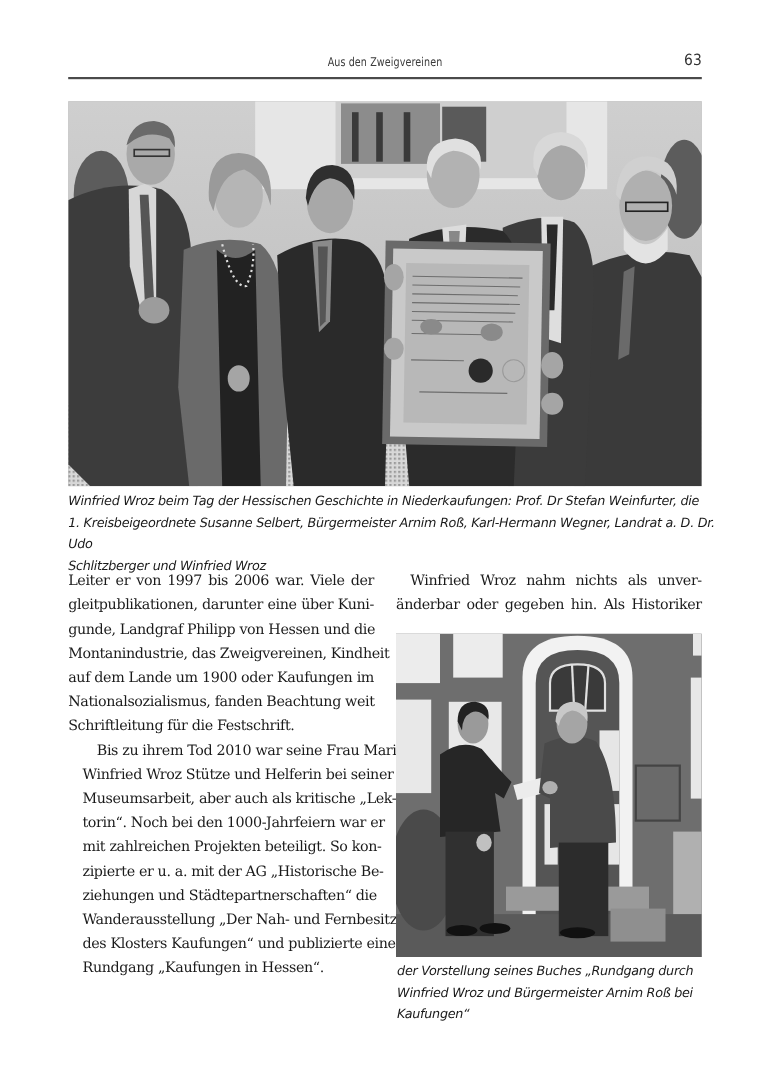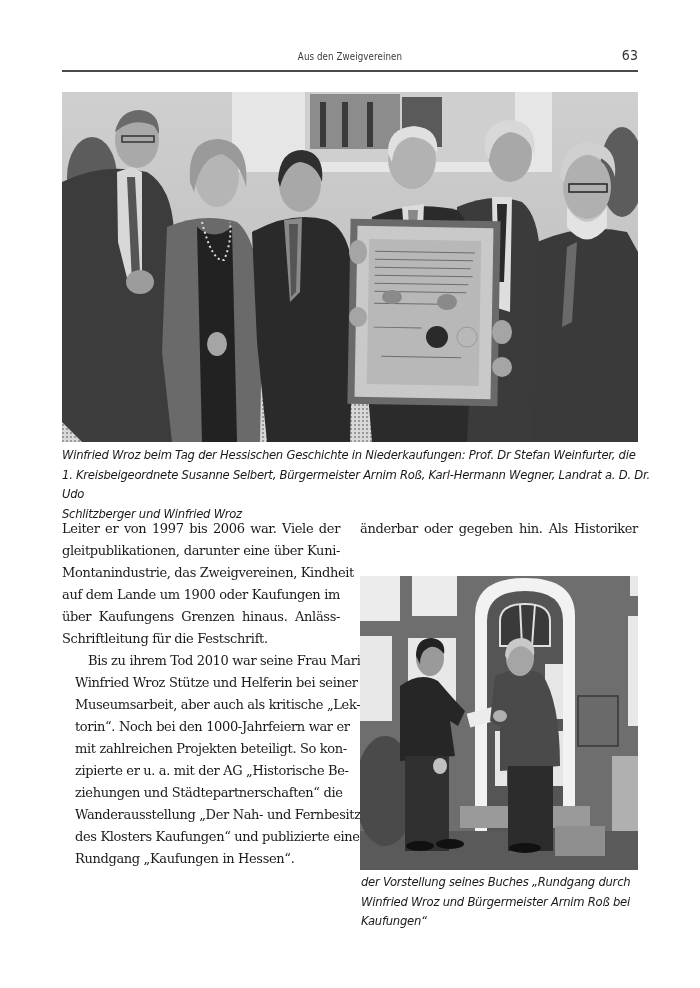--- a/index.html
+++ b/index.html
@@ -160,41 +160,43 @@
   <div class="caption caption-main">
     <div>Winfried Wroz beim Tag der Hessischen Geschichte in Niederkaufungen: Prof. Dr Stefan Weinfurter, die</div>
     <div>1. Kreisbeigeordnete Susanne Selbert, Bürgermeister Arnim Roß, Karl-Hermann Wegner, Landrat a. D. Dr. Udo</div>
     <div>Schlitzberger und Winfried Wroz</div>
   </div>
 
   <div class="body-text col-left">
     <p>
       <span class="line">Leiter er von 1997 bis 2006 war. Viele der</span>
       <span class="line">gleitpublikationen, darunter eine über Kuni-</span>
+      <span class="line">gunde, Landgraf Philipp von Hessen und die</span>
       <span class="line">Montanindustrie, das Zweigvereinen, Kindheit</span>
       <span class="line">auf dem Lande um 1900 oder Kaufungen im</span>
-      <span class="line">über Kaufungens Grenzen hinaus. Anläss-</span>
+      <span class="line">Nationalsozialismus, fanden Beachtung weit</span>
       <span class="line last">Schriftleitung für die Festschrift.</span>
     </p>
     <p class="indent">
       <span class="line" style="padding-left:13px">Bis zu ihrem Tod 2010 war seine Frau Maria</span>
       <span class="line">Winfried Wroz Stütze und Helferin bei seiner</span>
       <span class="line">Museumsarbeit, aber auch als kritische „Lek-</span>
       <span class="line">torin“. Noch bei den 1000-Jahrfeiern war er</span>
       <span class="line">mit zahlreichen Projekten beteiligt. So kon-</span>
       <span class="line">zipierte er u. a. mit der AG „Historische Be-</span>
       <span class="line">ziehungen und Städtepartnerschaften“ die</span>
       <span class="line">Wanderausstellung „Der Nah- und Fernbesitz</span>
       <span class="line">des Klosters Kaufungen“ und publizierte einen</span>
       <span class="line last">Rundgang „Kaufungen in Hessen“.</span>
     </p>
   </div>
 
   <div class="body-text col-right">
     <p>
+      <span class="line" style="padding-left:13px">Winfried Wroz nahm nichts als unver-</span>
       <span class="line">änderbar oder gegeben hin. Als Historiker</span>
     </p>
   </div>
 
   <div class="photo photo-second">
     <svg viewBox="0 0 278 294" preserveAspectRatio="none">
 
       <rect x="0" y="0" width="278" height="294" fill="#6e6e6e"></rect>
       <rect x="0" y="0" width="40" height="45" fill="#ececec"></rect>
       <rect x="52" y="0" width="45" height="40" fill="#ececec"></rect>

